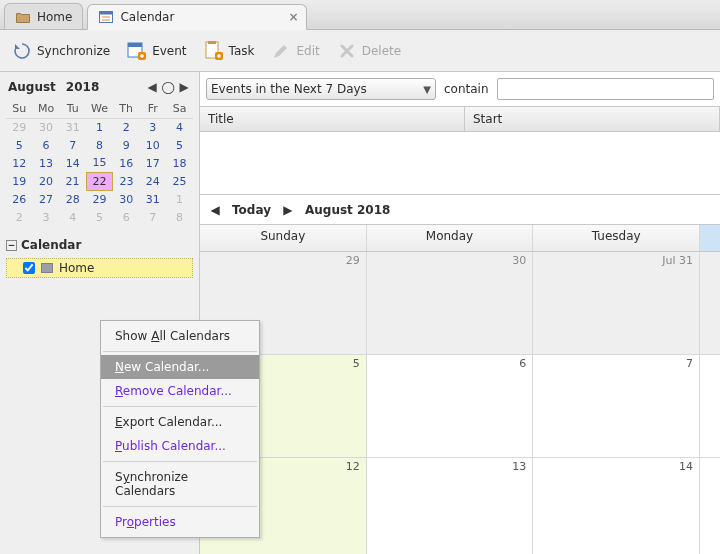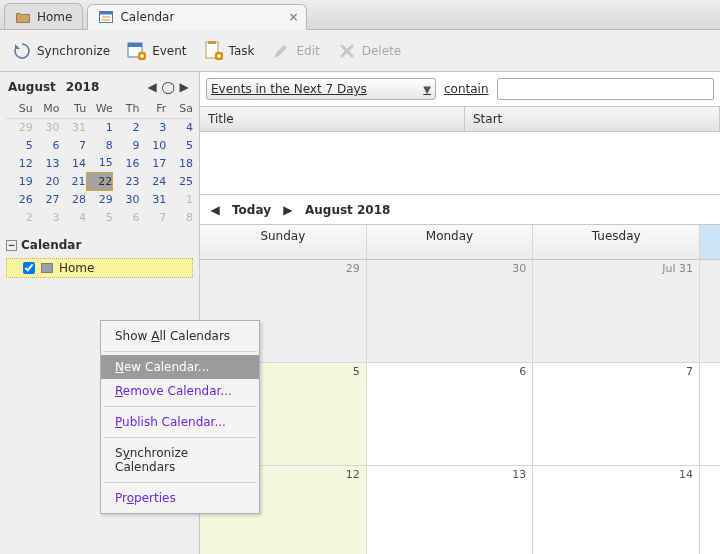--- a/index.html
+++ b/index.html
@@ -21,45 +21,45 @@
   .sidebar { width: 200px; background: #efefef; border-right: 1px solid #c8c8c8; padding: 6px; display: flex; flex-direction: column; gap: 6px; }
   .main { flex: 1; position: relative; background: #fff; }
   
   .minical { }
   .minical-head { display: flex; align-items: center; justify-content: space-between; padding: 2px 2px 6px 2px; }
   .mh-left { display:flex; gap:10px; }
   .mh-left span { font-weight: bold; }
   .mh-ctrl { display:flex; align-items:center; gap:2px; }
   .mh-ctrl .arrow, .mh-ctrl .dot { width:14px; height:14px; display:inline-flex; align-items:center; justify-content:center; color:#444; }
   table.mini { border-collapse: collapse; width: 100%; }
-  table.mini th, table.mini td { width: 26px; height: 18px; text-align: right; font-size: 11px; }
+  table.mini th, table.mini td { width: 26px; height: 18px; text-align: center; font-size: 11px; }
   table.mini th { color: #555; font-weight: normal; border-bottom: 1px solid #d8d8d8; }
   td.other { color: #b7b7b7; }
   td.cur { color: #2a4fa0; }
-  td.today { border:1px solid #caa93a; background:#a3a3a3; color:#2e2e2e; }
+  td.today { border:1px solid #caa93a; background:#f0abfc; color:#2e2e2e; }
   
   .section-title { display:flex; align-items:center; gap:4px; font-weight:bold; padding-top:6px;}
   .cal-list-item { display:flex; align-items:center; gap:6px; padding:2px 2px 2px 16px; background:#fcf39f; border:1px dotted #bdb36b; }
   .cal-list-item input { width:12px; height:12px; }
   .cal-chip { width:12px; height:10px; background:#9aa0a6; border:1px solid #7c8186; }
   
-  .filter-row { display:flex; align-items:center; gap:8px; padding:6px;text-decoration:underline; }
+  .filter-row { display:flex; align-items:center; gap:8px; padding:6px; }
   .select { width: 230px; height:22px; border:1px solid #aeaeae; background:linear-gradient(#fefefe,#e7e7e7); display:flex; align-items:center; padding:0 4px; justify-content:space-between; border-radius:3px; }
   .select .tri { font-size:10px; color:#555; }
   .filter-input { flex:1; height:22px; border:1px solid #aeaeae; background:#fff; border-radius:2px; padding:0 4px;}
   
   .eventlist-head { display:flex; border-top:1px solid #c8c8c8; border-bottom:1px solid #c8c8c8; background:linear-gradient(#f6f6f6,#e4e4e4); height:26px; }
   .eventlist-head .col { padding:5px 8px; border-right:1px solid #c8c8c8; }
   .col-title { width: 265px; }
   .col-start { flex:1; }
   
   .nav-row { height:30px; display:flex; align-items:center; gap:10px; padding:0 8px; font-weight:bold; border-top:1px solid #c8c8c8; margin-top:62px;}
   .nav-row .nav-btn { font-size:12px; color:#333; width:14px; text-align:center;}
   
-  .month-head { display:flex; border-top:1px solid #c8c8c8; border-bottom:1px solid #c8c8c8; background:linear-gradient(#f9f9f9,#ececec); height:36px;}
+  .month-head { display:flex; border-top:1px solid #c8c8c8; border-bottom:1px solid #c8c8c8; background:linear-gradient(#f9f9f9,#ececec); height:28px;}
   .month-head .mh { flex:1; text-align:center; line-height:22px; border-right:1px solid #d8d8d8;}
   .month-head .mh.last { border-right:none; background:#cfe3f7;}
   .month-rows { }
   .mrow { display:flex; height:103px; border-bottom:1px solid #d8d8d8;}
   .mcell { flex:1; border-right:1px solid #d8d8d8; position:relative; background:#fff;}
   .mcell.shade { background:#efefef; }
   .mcell.green { background:#f2f9dd; }
   .mcell .dnum { position:absolute; top:2px; right:6px; font-size:11px; color:#555;}
   .mcell.shade .dnum { color:#888; }
   .mcell .dnum.jul { color:#888;}
@@ -312,18 +312,19 @@
     </div>
   </div>
 </div>
 
 <div class="ctxmenu">
   <div class="ctxitem">Show <span class="u">A</span>ll Calendars</div>
   <div class="ctxsep"></div>
   <div class="ctxitem sel"><span class="u">N</span>ew Calendar...</div>
   <div class="ctxitem disabled"><span class="u">R</span>emove Calendar...</div>
   <div class="ctxsep"></div>
+  <div class="ctxitem"><span class="u">E</span>xport Calendar...</div>
   <div class="ctxitem disabled"><span class="u">P</span>ublish Calendar...</div>
   <div class="ctxsep"></div>
   <div class="ctxitem">S<span class="u">y</span>nchronize Calendars</div>
   <div class="ctxsep"></div>
   <div class="ctxitem disabled">Pr<span class="u">o</span>perties</div>
 </div>
 
 </body></html>

